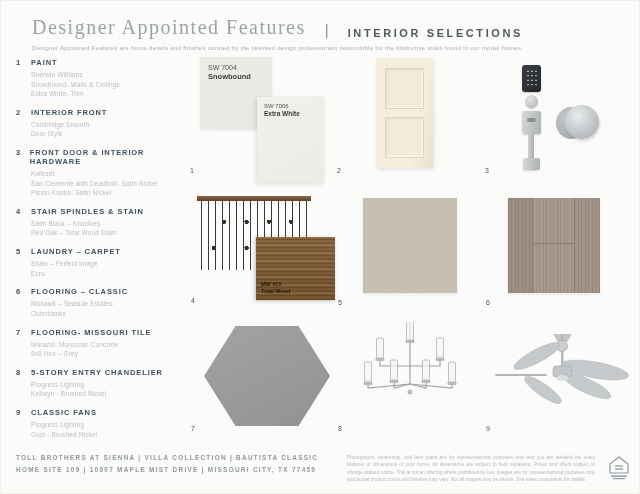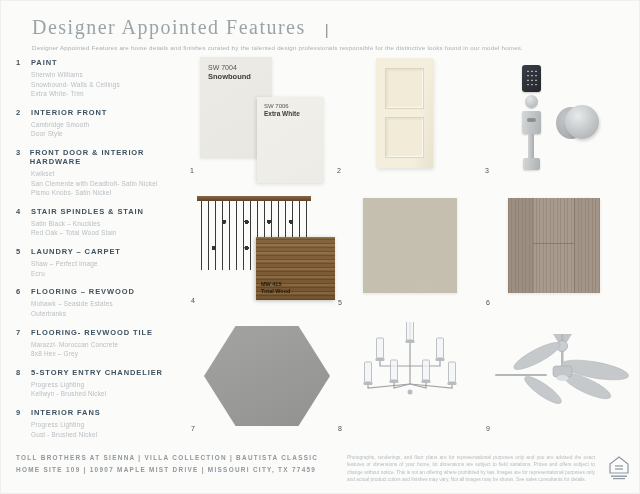--- a/index.html
+++ b/index.html
@@ -24,21 +24,21 @@
   .sel-item { margin-bottom:9px; }
   .sel-head { display:flex; }
   .sel-num { width:15px; font-size:7.5px; font-weight:700; color:#3d5160; }
   .sel-title { font-size:7.5px; font-weight:700; letter-spacing:.9px; color:#3d5160; }
   .sel-lines { margin-left:15px; margin-top:3px; font-size:6.4px; line-height:1.5; color:#b7bec2; letter-spacing:.2px; }
 
   
   .cellnum { position:absolute; font-size:7px; color:#4f4f4c; }
 
   
-  .paint-lg { position:absolute; left:200px; top:57px; width:72px; height:101px;
+  .paint-lg { position:absolute; left:200px; top:57px; width:72px; height:72px;
     background:linear-gradient(150deg,#edebe6,#e9e7e1); box-shadow:0 1px 3px rgba(0,0,0,.10); padding:7px 0 0 8px;}
   .paint-sm { position:absolute; left:257px; top:97px; width:67px; height:86px;
     background:linear-gradient(150deg,#f1f0eb,#ecebe5); box-shadow:-1px 1px 4px rgba(0,0,0,.14); padding:6px 0 0 7px;}
   .paint-code { font-size:7px; color:#55554f; }
   .paint-name { font-size:7.5px; font-weight:700; color:#3c3c37; margin-top:1px;}
   .paint-sm .paint-code { font-size:6px; }
   .paint-sm .paint-name { font-size:6.5px; }
 
   
   .door { position:absolute; left:376px; top:58px; width:57px; height:110px;
@@ -113,20 +113,21 @@
 </style>
 </head>
 <body>
 
 <div class="page">
 
   <div class="hdr">
     <div class="hdr-row">
       <span class="hdr-title">Designer Appointed Features</span>
       <span class="hdr-sep">|</span>
+      <span class="hdr-sub">INTERIOR SELECTIONS</span>
     </div>
     <div class="hdr-desc">Designer Appointed Features are home details and finishes curated by the talented design professionals responsible for the distinctive looks found in our model homes.</div>
   </div>
 
   <div class="selections">
     <div class="sel-item">
       <div class="sel-head">
           <span class="sel-num">1</span>
           <span class="sel-title">PAINT</span>
         </div>
@@ -173,51 +174,51 @@
           <span class="sel-title">LAUNDRY – CARPET</span>
         </div>
       <div class="sel-lines">
           <div>Shaw – Perfect Image</div>
           <div>Ecru</div>
         </div>
     </div>
     <div class="sel-item">
       <div class="sel-head">
           <span class="sel-num">6</span>
-          <span class="sel-title">FLOORING – REVWOOD</span>
+          <span class="sel-title">FLOORING – CLASSIC</span>
         </div>
       <div class="sel-lines">
           <div>Mohawk – Seaside Estates</div>
           <div>Outerbanks</div>
         </div>
     </div>
     <div class="sel-item">
       <div class="sel-head">
           <span class="sel-num">7</span>
-          <span class="sel-title">FLOORING- REVWOOD TILE</span>
+          <span class="sel-title">FLOORING- MISSOURI TILE</span>
         </div>
       <div class="sel-lines">
           <div>Marazzi- Moroccan Concrete</div>
           <div>8x8 Hex – Grey</div>
         </div>
     </div>
     <div class="sel-item">
       <div class="sel-head">
           <span class="sel-num">8</span>
           <span class="sel-title">5-STORY ENTRY CHANDELIER</span>
         </div>
       <div class="sel-lines">
           <div>Progress Lighting</div>
           <div>Kellwyn - Brushed Nickel</div>
         </div>
     </div>
     <div class="sel-item">
       <div class="sel-head">
           <span class="sel-num">9</span>
-          <span class="sel-title">INTERIOR FANS</span>
+          <span class="sel-title">CLASSIC FANS</span>
         </div>
       <div class="sel-lines">
           <div>Progress Lighting</div>
           <div>Gust - Brushed Nickel</div>
         </div>
     </div>
   </div>
 
   <div class="paint-lg">
     <div class="paint-code">SW 7004</div>

